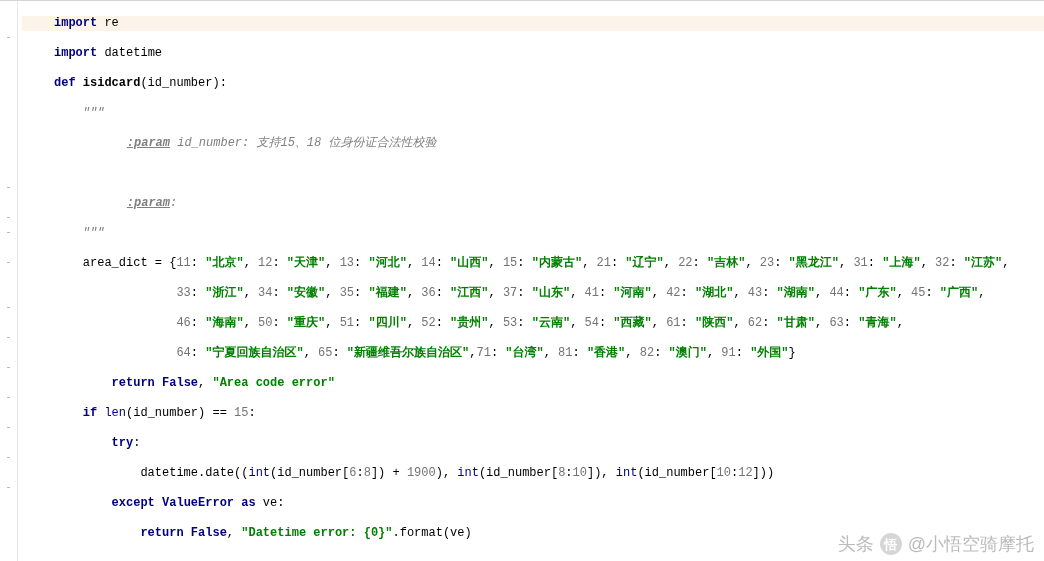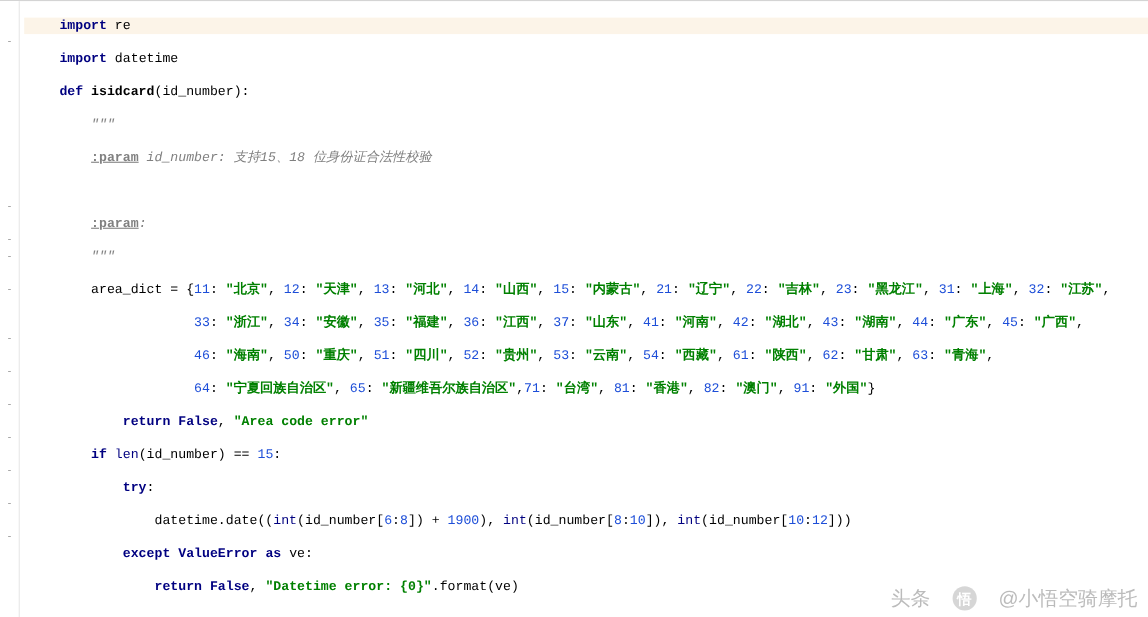--- a/index.html
+++ b/index.html
@@ -37,37 +37,37 @@
   .code {
     flex: 1;
     padding-left: 4px;
     white-space: pre;
     overflow: hidden;
   }
   .line { height: 15px; padding-left: 32px; }
   .line.hl { background: #fcf4e8; }
   .kw { color: #000080; font-weight: bold; }
   .st { color: #008000; font-weight: bold; }
-  .nm { color: #1d4ed8; }
+  .nm { color: #737373; }
   .fn { color: #000000; font-weight: bold; }
   .cm { color: #808080; font-style: italic; }
-  .cmtag { color: #808080; font-weight: bold; text-decoration: underline; }
+  .cmtag { color: #808080; font-style: italic; font-weight: bold; text-decoration: underline; margin-left: 44px; }
   .cmvar { color: #808080; font-style: italic; margin-top: 28px; }
   .bi { color: #000080; }
   .watermark {
     position: absolute;
     right: 10px;
     bottom: 6px;
     font-family: sans-serif;
     font-size: 18px;
     color: #b0b0b0;
     opacity: 0.85;
     display: flex;
     align-items: center;
-    gap: 20px;
+    gap: 6px;
   }
   .wm-icon {
     width: 22px; height: 22px;
     border-radius: 50%;
     background: #d0d0d0;
     display:flex;align-items:center;justify-content:center;
     color:#fff;font-size:13px;font-weight:bold;
   }
 </style>
 </head>

